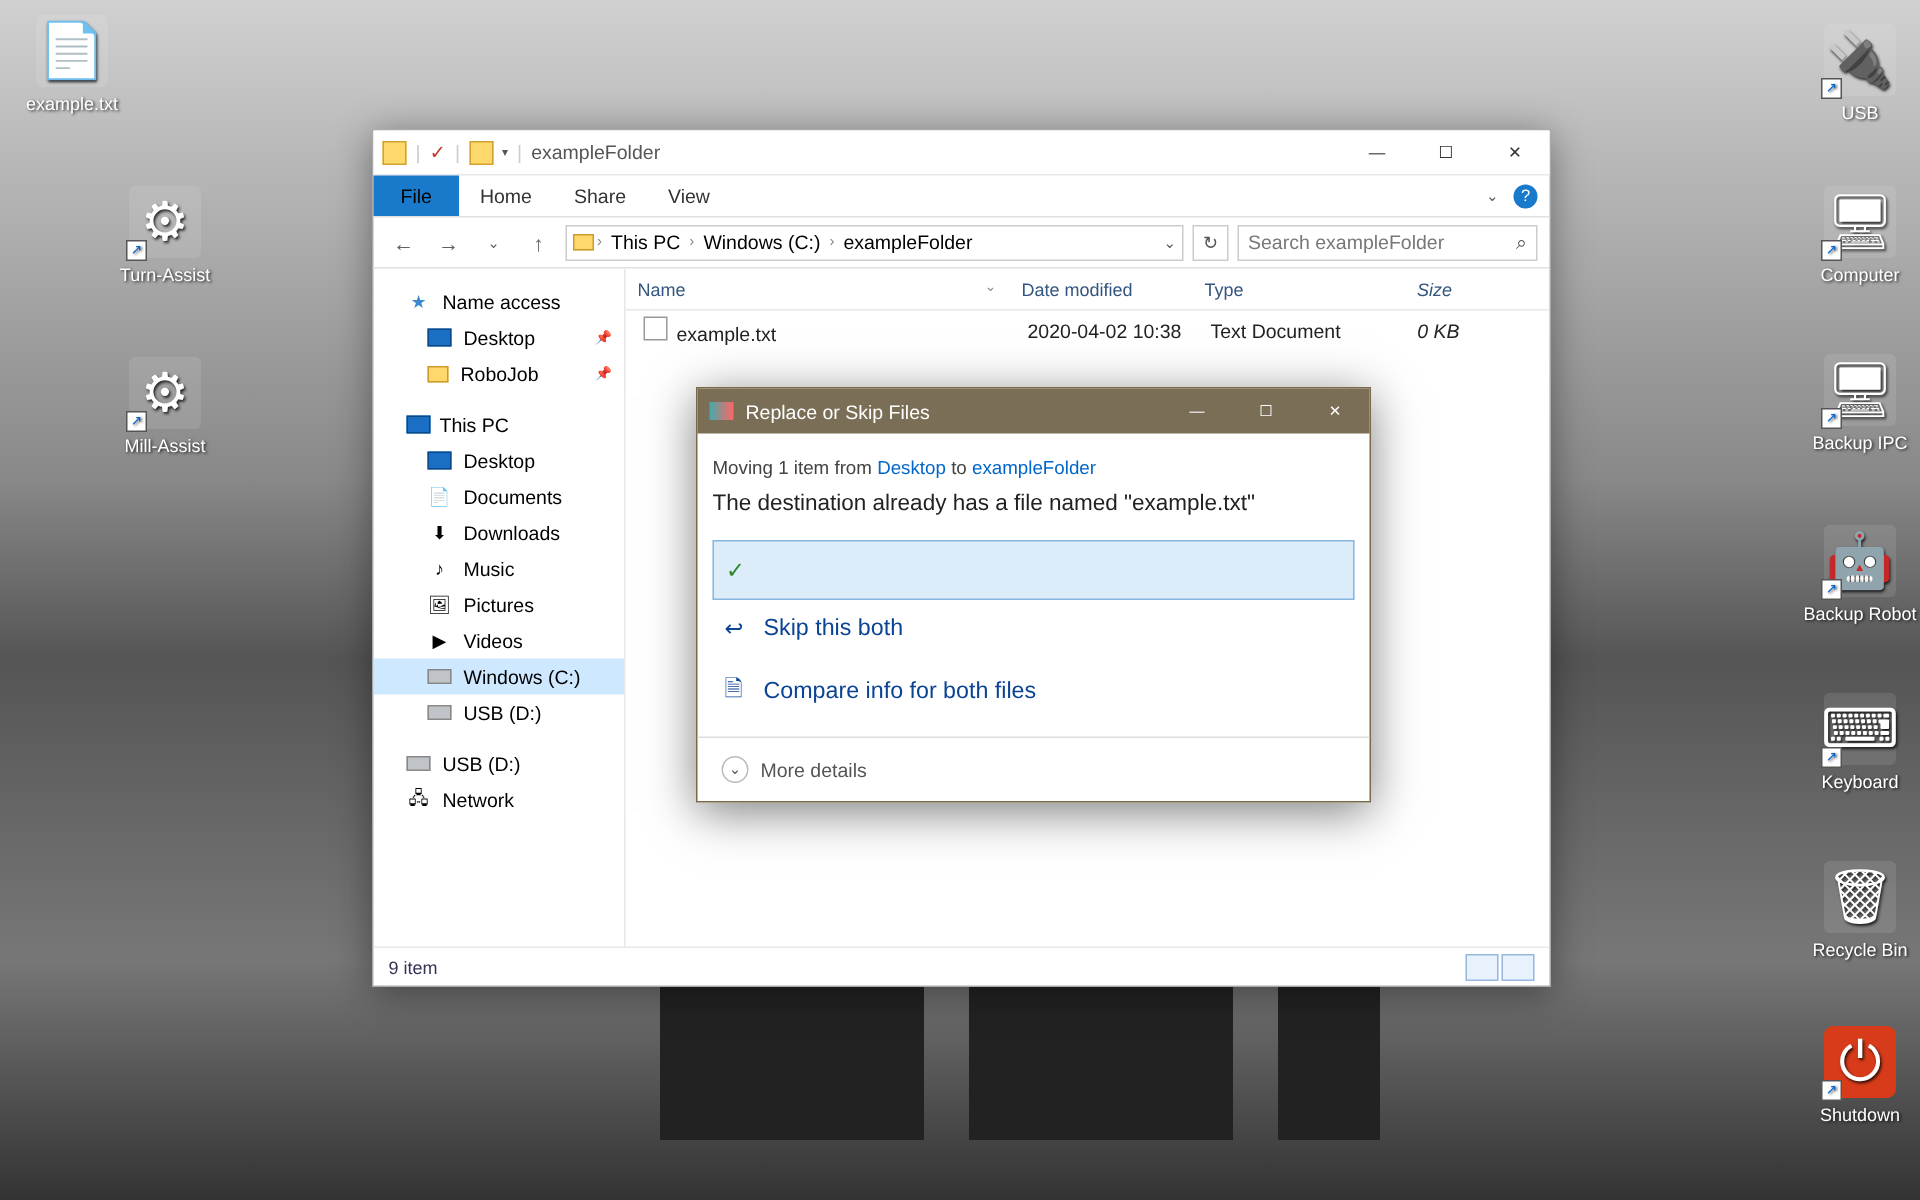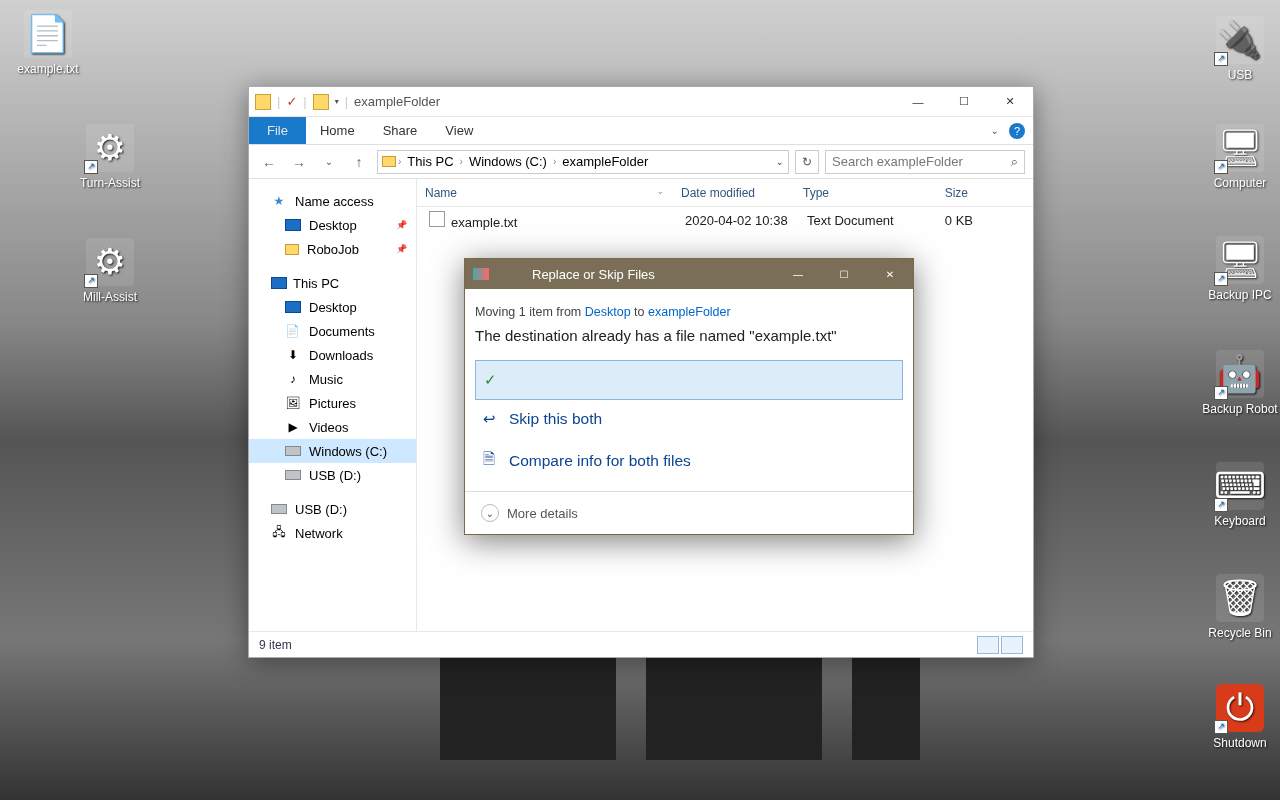--- a/index.html
+++ b/index.html
@@ -14,21 +14,21 @@
 
 .explorer-window { position: absolute; left: 248px; top: 86px; width: 786px; height: 572px; background: #fff; box-shadow: 0 4px 24px rgba(0,0,0,.4); border: 1px solid #aaa; display: flex; flex-direction: column; }
 .title-bar { height: 30px; display: flex; align-items: center; background: #fff; border-bottom: 1px solid #e8e8e8; }
 .title-bar .tb-left { display: flex; align-items: center; padding-left: 6px; gap: 6px; font-size: 13px; color: #555; }
 .title-bar .tb-icon { width: 16px; height: 16px; background: #ffd86b; border: 1px solid #d0a030; }
 .title-bar .tb-sep { color: #ccc; }
 .title-bar .tb-controls { margin-left: auto; display: flex; }
 .title-bar .tb-btn { width: 46px; height: 30px; display: flex; align-items: center; justify-content: center; font-size: 11px; color: #333; cursor: pointer; }
 
 .ribbon { height: 28px; display: flex; align-items: stretch; font-size: 13px; border-bottom: 1px solid #e0e0e0; }
-.ribbon .file-tab { background: #1979ca; color: #e5e5e5; padding: 0 18px; display: flex; align-items: center; }
+.ribbon .file-tab { background: #1979ca; color: #000000; padding: 0 18px; display: flex; align-items: center; }
 .ribbon .tab { padding: 0 14px; display: flex; align-items: center; color: #333; cursor: pointer; }
 .ribbon .ribbon-right { margin-left: auto; display: flex; align-items: center; padding-right: 8px; gap: 10px; }
 .help-btn { width: 16px; height: 16px; border-radius: 50%; background: #1979ca; color: #fff; font-size: 11px; display: flex; align-items: center; justify-content: center; }
 .chev { font-size: 10px; color: #555; }
 
 .nav-row { height: 34px; display: flex; align-items: center; padding: 0 8px; gap: 6px; border-bottom: 1px solid #e0e0e0; }
 .nav-btn { width: 24px; height: 24px; display: flex; align-items: center; justify-content: center; color: #606060; font-size: 14px; cursor: pointer; }
 .addr-bar { flex: 1; height: 24px; border: 1px solid #ccc; display: flex; align-items: center; padding: 0 4px; font-size: 13px; gap: 2px; }
 .addr-bar .crumb { padding: 0 4px; cursor: pointer; }
 .addr-bar .csep { color: #888; font-size: 10px; }
@@ -40,31 +40,31 @@
 .nav-item { height: 24px; display: flex; align-items: center; padding-left: 22px; gap: 8px; cursor: pointer; position: relative; }
 .nav-item.sub { padding-left: 36px; }
 .nav-item.selected { background: #cde8ff; }
 .nav-item .pin { margin-left: auto; margin-right: 8px; font-size: 9px; color: #797979; }
 .nav-section { height: 24px; display: flex; align-items: center; padding-left: 22px; gap: 6px; font-size: 13px; margin-top: 10px; }
 .nav-ico { width: 16px; height: 16px; display: inline-flex; align-items: center; justify-content: center; font-size: 12px; }
 
 .file-pane { flex: 1; display: flex; flex-direction: column; }
 .columns { height: 28px; display: flex; align-items: center; border-bottom: 1px solid #e8e8e8; font-size: 12px; color: #33557f; }
 .col { padding: 0 8px; border-right: 1px solid transparent; cursor: pointer; }
-.col-name { width: 256px; } .col-date { width: 122px; } .col-type { width: 118px; } .col-size { width: 64px; text-align: right; }
+.col-name { width: 256px; } .col-date { width: 122px; } .col-type { width: 118px; } .col-size { width: 64px; text-align: right; font-style: italic; }
 .file-row { height: 26px; display: flex; align-items: center; font-size: 13px; color: #222; padding-left: 4px; }
 .file-row .cell { padding: 0 8px; }
 .file-row .file-ico { width: 16px; height: 16px; border: 1px solid #999; background: #fff; margin-right: 6px; display: inline-block; }
 
 .status-bar { height: 26px; border-top: 1px solid #e8e8e8; display: flex; align-items: center; padding: 0 10px; font-size: 12px; color: #335; }
 .status-bar .view-btns { margin-left: auto; display: flex; gap: 2px; }
 .status-bar .vbtn { width: 22px; height: 18px; border: 1px solid #98b8dd; background: #e8f2fd; }
 
 .dialog { position: absolute; left: 464px; top: 258px; width: 450px; background: #fff; box-shadow: 0 6px 30px rgba(0,0,0,.5); border: 1px solid #7a6a4a; }
-.dlg-title { height: 30px; background: #7a6f56; color: #fff; display: flex; align-items: center; padding-left: 8px; font-size: 13px; gap: 35px; }
+.dlg-title { height: 30px; background: #7a6f56; color: #fff; display: flex; align-items: center; padding-left: 8px; font-size: 13px; }
 .dlg-title .dlg-ico { width: 16px; height: 12px; background: linear-gradient(90deg,#4aa,#f66); margin-right: 8px; }
 .dlg-title .dlg-ctrls { margin-left: auto; display: flex; }
 .dlg-title .dbtn { width: 46px; height: 30px; display:flex;align-items:center;justify-content:center;font-size:10px;color:#fff;cursor:pointer; }
 .dlg-body { padding: 16px 10px 8px; font-size: 13px; color: #222; }
 .dlg-body .moving { font-size: 12.5px; color: #444; margin-bottom: 8px; }
 .dlg-body .moving .link { color: #0066cc; }
 .dlg-body .dest-msg { font-size: 15px; color: #222; margin-bottom: 16px; }
 .dlg-option { display: flex; align-items: center; gap: 10px; padding: 10px 8px; font-size: 15.5px; color: #0b4494; cursor: pointer; }
 .dlg-option.selected { border: 1px solid #88b6e2; background: #dcecf9; }
 .dlg-option .oico { width: 16px; font-size: 15px; }

